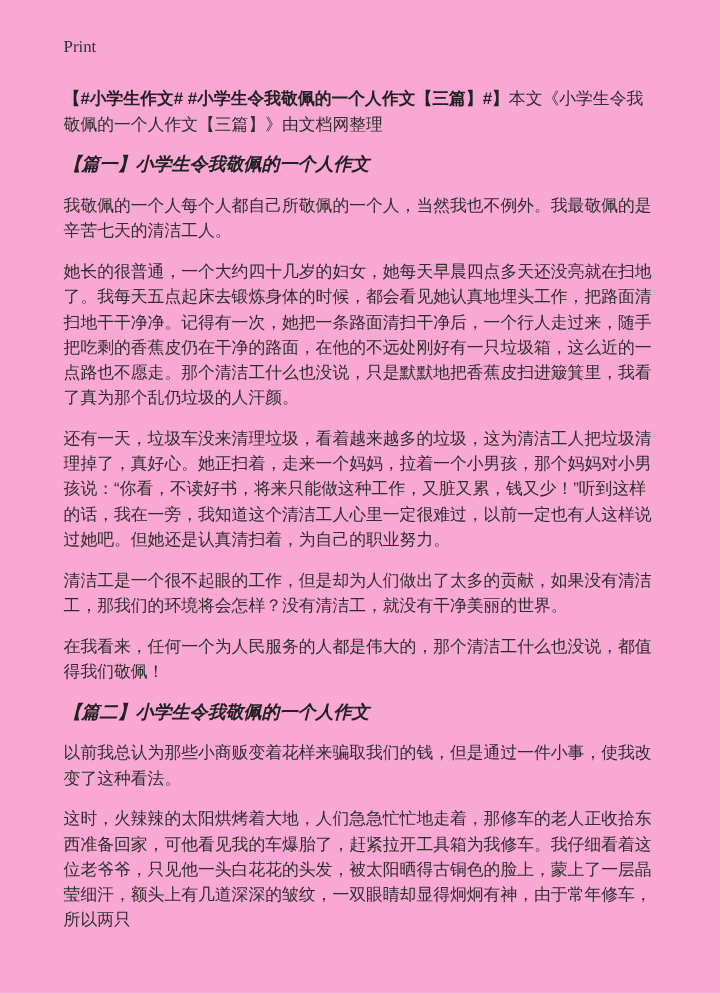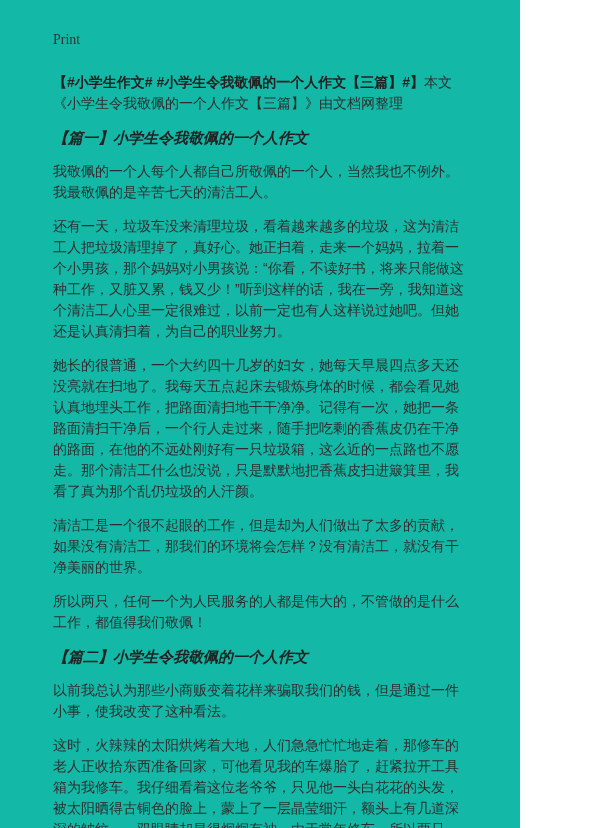--- a/index.html
+++ b/index.html
@@ -8,24 +8,24 @@
     background: #ffffff;
   }
   body {
     width: 600px;
     height: 828px;
     overflow: hidden;
     font-family: "Liberation Sans", "DejaVu Sans", sans-serif;
   }
   .page {
     box-sizing: border-box;
-    width: 520px;
+    width: 600px;
     height: 828px;
     padding: 30px 53px 0 53px;
-    background: #14b8a6;
+    background: #f9a8d4;
   }
   .print-label {
     font-family: "Liberation Serif", "DejaVu Serif", serif;
     font-size: 14px;
     color: #333333;
     margin: 0 0 24px 0;
     cursor: pointer;
     display: inline-block;
   }
   .doc-title {
@@ -63,23 +63,23 @@
 <div class="page">
 
   <div class="print-label">Print</div>
 
 
   <p class="para intro"><strong>【#小学生作文# #小学生令我敬佩的一个人作文【三篇】#】</strong><span>本文《小学生令我敬佩的一个人作文【三篇】》由文档网整理</span></p>
 
   <h2 class="section-heading">【篇一】小学生令我敬佩的一个人作文</h2>
 
   <p class="para">我敬佩的一个人每个人都自己所敬佩的一个人，当然我也不例外。我最敬佩的是辛苦七天的清洁工人。</p>
+  <p class="para">她长的很普通，一个大约四十几岁的妇女，她每天早晨四点多天还没亮就在扫地了。我每天五点起床去锻炼身体的时候，都会看见她认真地埋头工作，把路面清扫地干干净净。记得有一次，她把一条路面清扫干净后，一个行人走过来，随手把吃剩的香蕉皮仍在干净的路面，在他的不远处刚好有一只垃圾箱，这么近的一点路也不愿走。那个清洁工什么也没说，只是默默地把香蕉皮扫进簸箕里，我看了真为那个乱仍垃圾的人汗颜。</p>
   <p class="para">还有一天，垃圾车没来清理垃圾，看着越来越多的垃圾，这为清洁工人把垃圾清理掉了，真好心。她正扫着，走来一个妈妈，拉着一个小男孩，那个妈妈对小男孩说：“你看，不读好书，将来只能做这种工作，又脏又累，钱又少！”听到这样的话，我在一旁，我知道这个清洁工人心里一定很难过，以前一定也有人这样说过她吧。但她还是认真清扫着，为自己的职业努力。</p>
-  <p class="para">她长的很普通，一个大约四十几岁的妇女，她每天早晨四点多天还没亮就在扫地了。我每天五点起床去锻炼身体的时候，都会看见她认真地埋头工作，把路面清扫地干干净净。记得有一次，她把一条路面清扫干净后，一个行人走过来，随手把吃剩的香蕉皮仍在干净的路面，在他的不远处刚好有一只垃圾箱，这么近的一点路也不愿走。那个清洁工什么也没说，只是默默地把香蕉皮扫进簸箕里，我看了真为那个乱仍垃圾的人汗颜。</p>
   <p class="para">清洁工是一个很不起眼的工作，但是却为人们做出了太多的贡献，如果没有清洁工，那我们的环境将会怎样？没有清洁工，就没有干净美丽的世界。</p>
-  <p class="para">所以两只，任何一个为人民服务的人都是伟大的，不管做的是什么工作，都值得我们敬佩！</p>
+  <p class="para">在我看来，任何一个为人民服务的人都是伟大的，那个清洁工什么也没说，都值得我们敬佩！</p>
 
   <h2 class="section-heading">【篇二】小学生令我敬佩的一个人作文</h2>
 
   <p class="para">以前我总认为那些小商贩变着花样来骗取我们的钱，但是通过一件小事，使我改变了这种看法。</p>
   <p class="para">这时，火辣辣的太阳烘烤着大地，人们急急忙忙地走着，那修车的老人正收拾东西准备回家，可他看见我的车爆胎了，赶紧拉开工具箱为我修车。我仔细看着这位老爷爷，只见他一头白花花的头发，被太阳晒得古铜色的脸上，蒙上了一层晶莹细汗，额头上有几道深深的皱纹，一双眼睛却显得炯炯有神，由于常年修车，所以两只</p>
 
 </div>
 
 </body></html>

